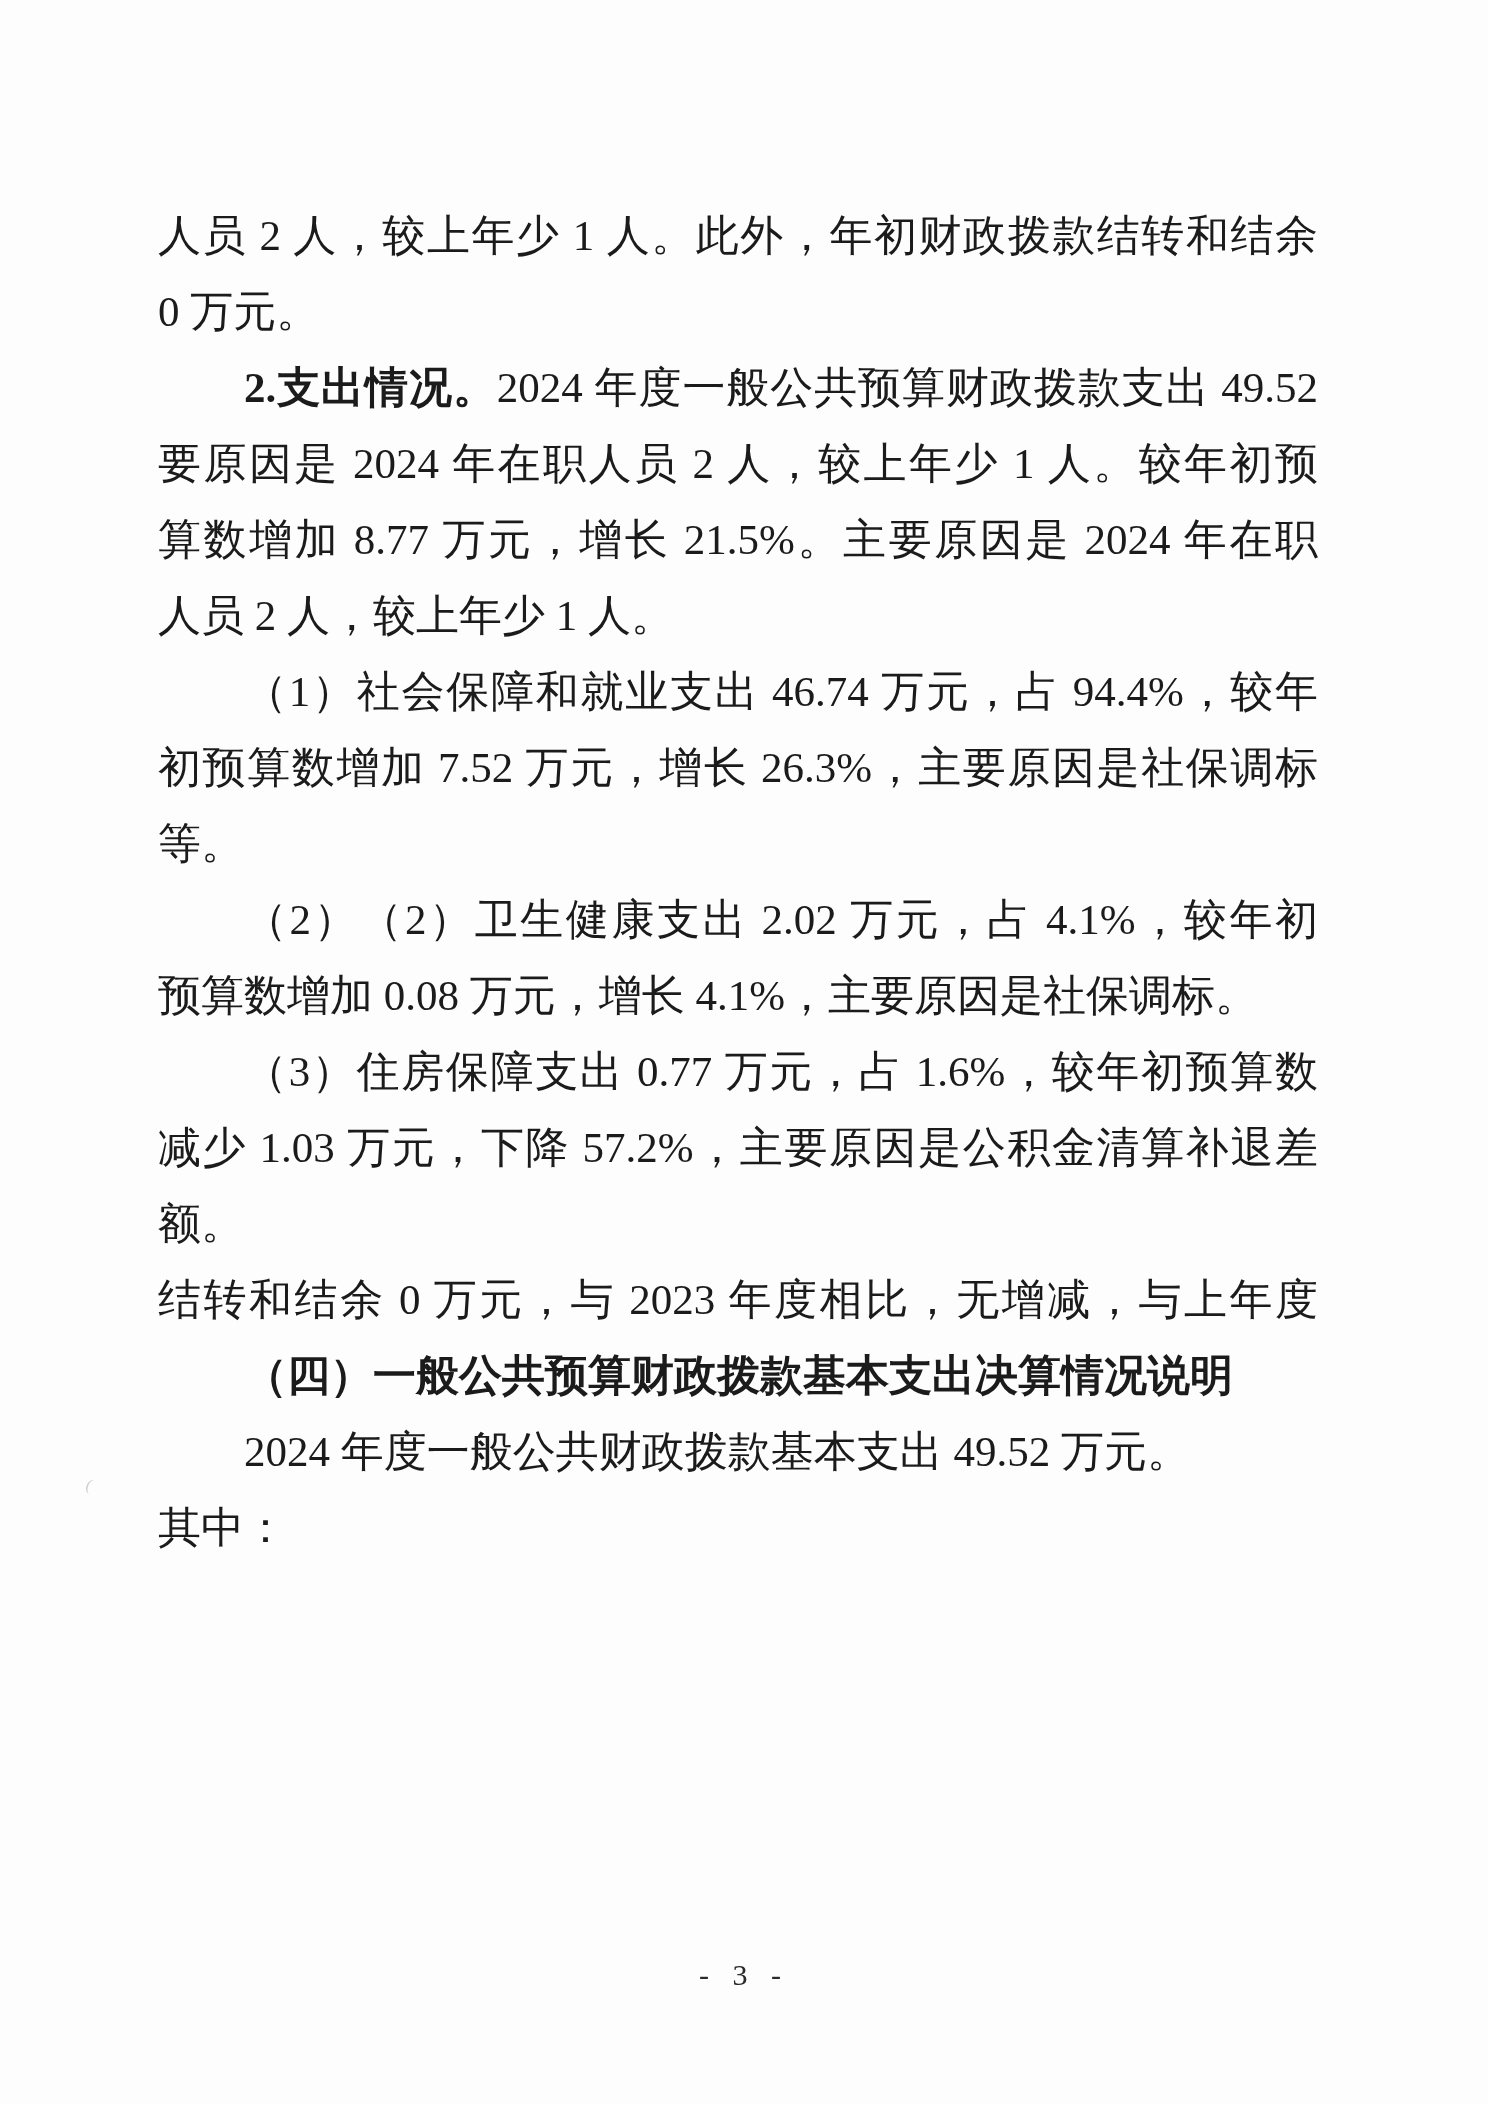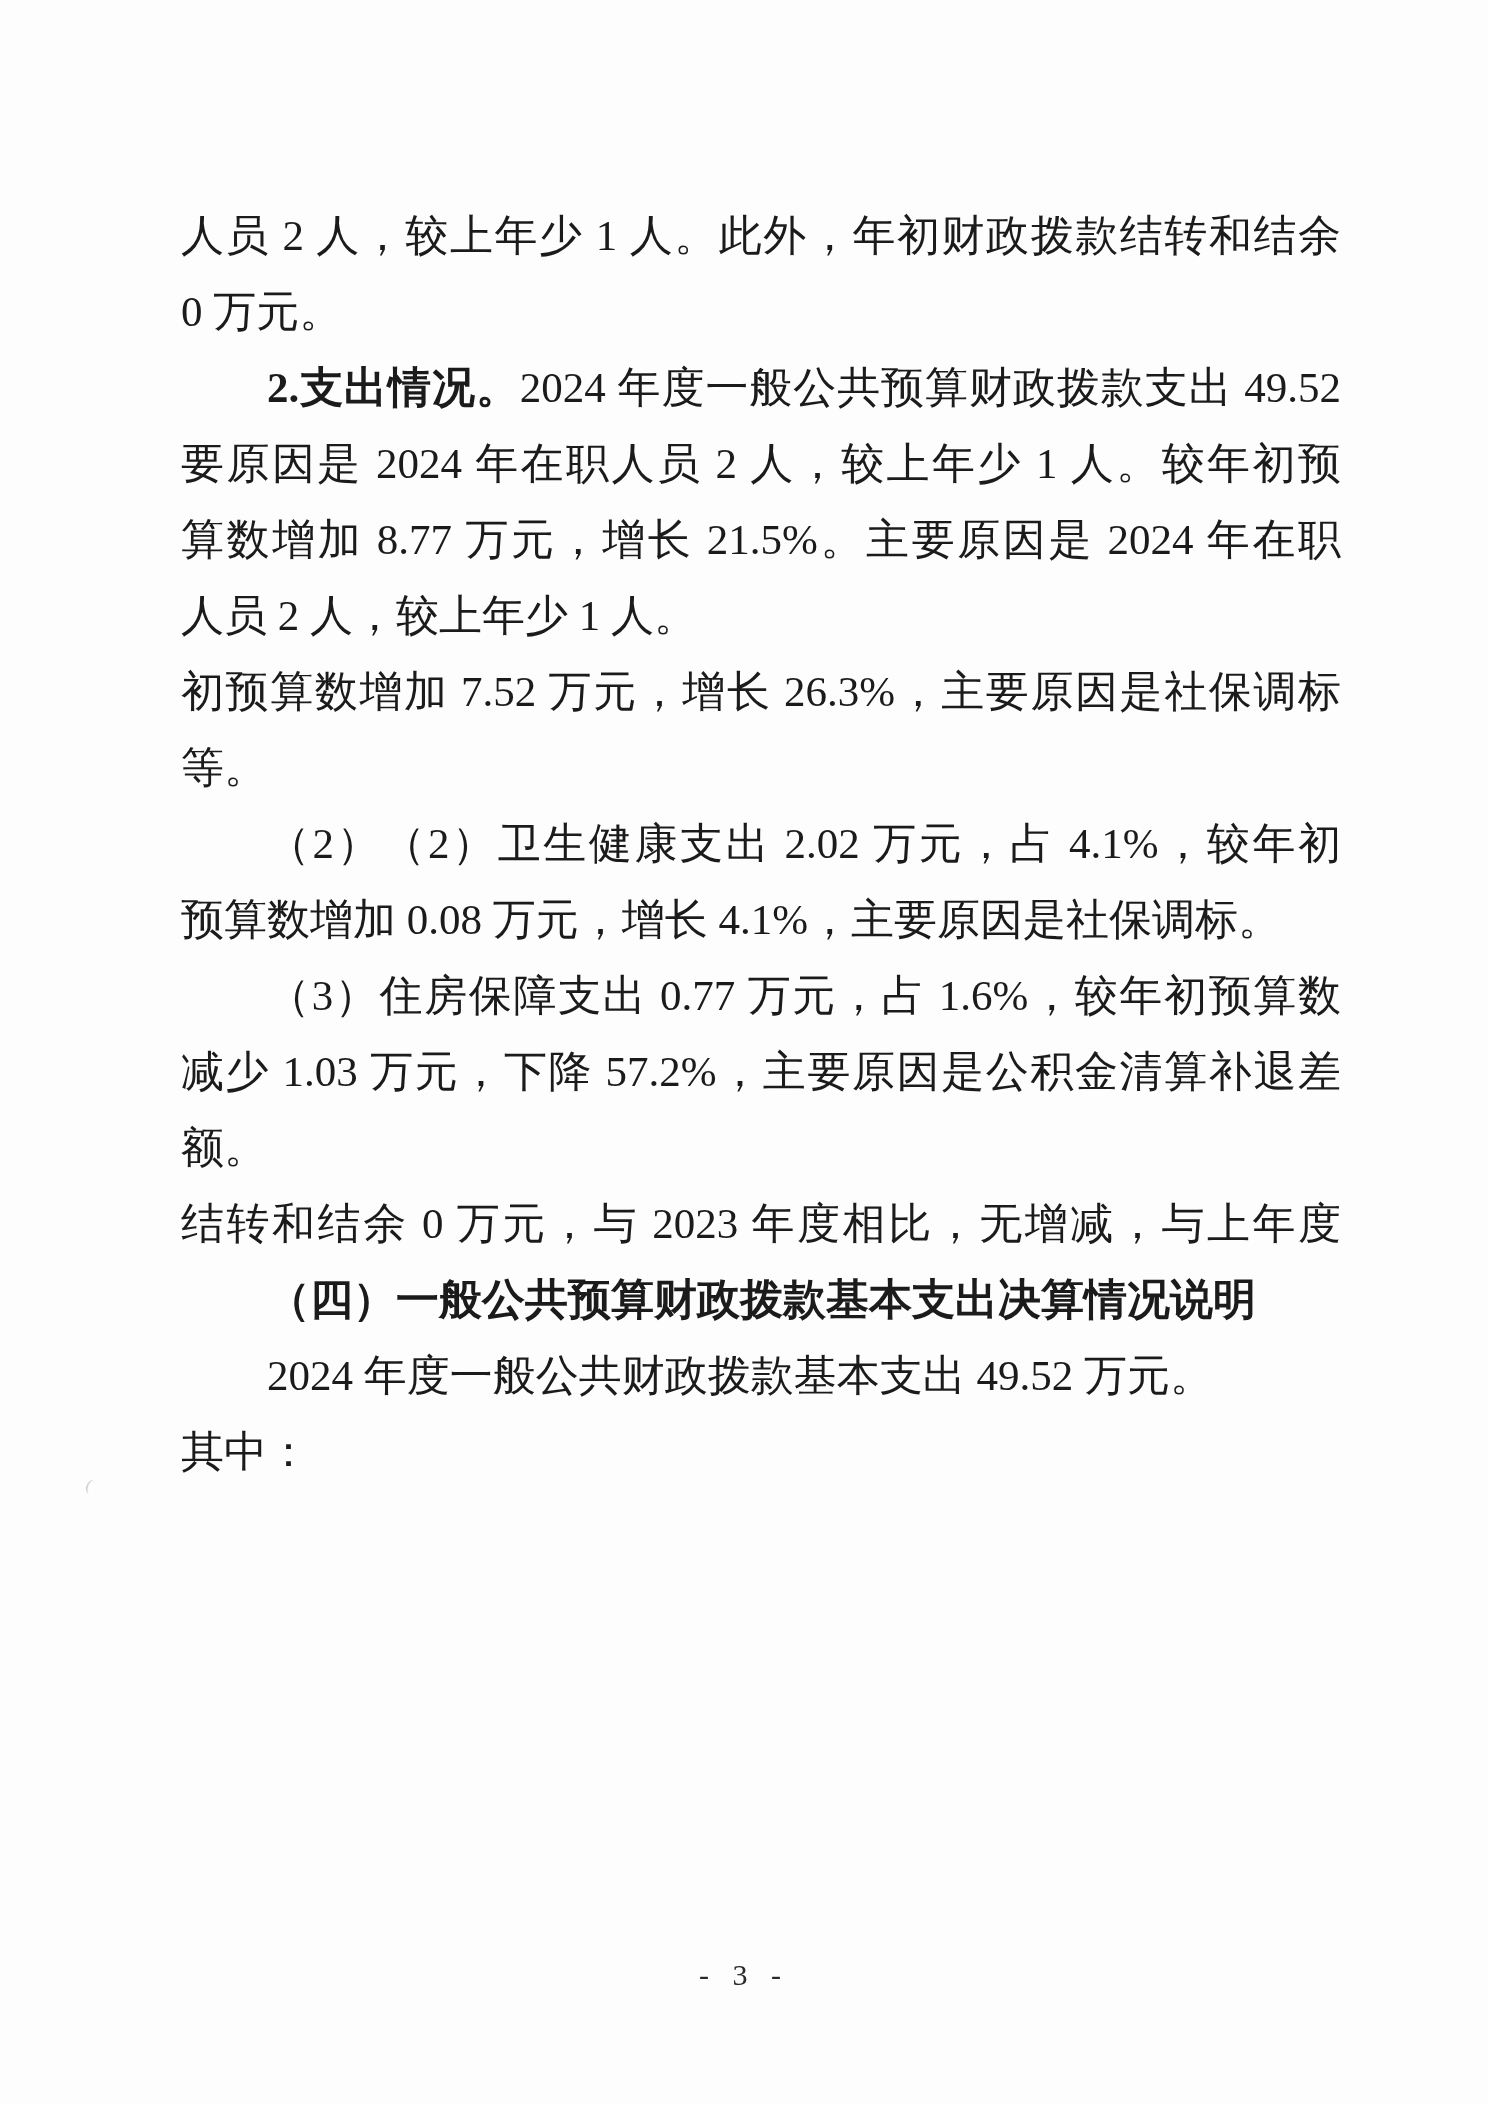--- a/index.html
+++ b/index.html
@@ -8,21 +8,21 @@
     position:relative;
     width:1488px;
     height:2104px;
     background:#fdfdfd;
     font-family:"Liberation Serif","DejaVu Serif",serif;
     color:#1b1b1b;
     overflow:hidden;
   }
   .content{
     position:absolute;
-    left:181px;
+    left:158px;
     top:198px;
     width:1160px;
   }
   .line{
     font-size:43px;
     line-height:76px;
     height:76px;
     text-align:left;
     white-space:nowrap;
   }
@@ -63,20 +63,21 @@
 
     <div class="line fill"><span>人员 2 人，较上年少 1 人。此外，年初财政拨款结转和结余</span></div>
     <div class="line"><span>0 万元。</span></div>
 
     <div class="line fill indent"><span class="b">2.支出情况。</span><span>2024 年度一般公共预算财政拨款支出 49.52</span></div>
     <div class="line fill"><span>要原因是 2024 年在职人员 2 人，较上年少 1 人。较年初预</span></div>
     <div class="line fill"><span>算数增加 8.77 万元，增长 21.5%。主要原因是 2024 年在职</span></div>
     <div class="line"><span>人员 2 人，较上年少 1 人。</span></div>
 
 
+    <div class="line fill indent"><span>（1）社会保障和就业支出 46.74 万元，占 94.4%，较年</span></div>
     <div class="line fill"><span>初预算数增加 7.52 万元，增长 26.3%，主要原因是社保调标</span></div>
     <div class="line"><span>等。</span></div>
 
     <div class="line fill indent"><span>（2）（2）卫生健康支出 2.02 万元，占 4.1%，较年初</span></div>
     <div class="line"><span>预算数增加 0.08 万元，增长 4.1%，主要原因是社保调标。</span></div>
 
     <div class="line fill indent"><span>（3）住房保障支出 0.77 万元，占 1.6%，较年初预算数</span></div>
     <div class="line fill"><span>减少 1.03 万元，下降 57.2%，主要原因是公积金清算补退差</span></div>
     <div class="line"><span>额。</span></div>
 

